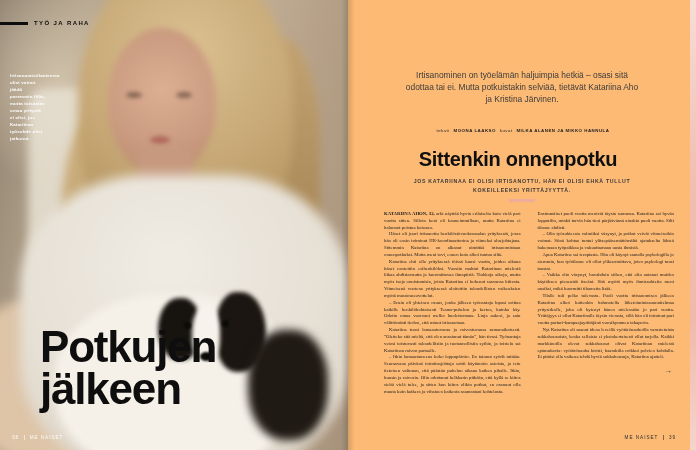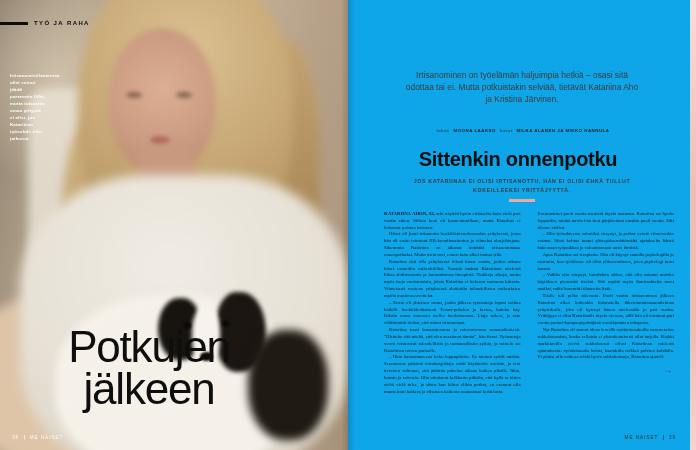--- a/index.html
+++ b/index.html
@@ -31,28 +31,28 @@
   .dog-eye-l { left:184px; top:322px; width:7px; height:7px; background:#0c0a08; border-radius:50%; filter:blur(1px); }
   .dog-eye-r { left:222px; top:320px; width:7px; height:7px; background:#0c0a08; border-radius:50%; filter:blur(1px); }
   .dog-nose { left:200px; top:352px; width:13px; height:9px; background:#0c0a08; border-radius:50%; filter:blur(1px); }
   .dog-back { left:248px; top:330px; width:80px; height:110px; background:#201a14; border-radius:45%; filter:blur(4px); }
 
   .tag { position:absolute; left:0; top:20px; display:flex; align-items:center; z-index:5; }
   .tag-bar { display:inline-block; width:28px; height:3px; background:#0d0d0d; margin-right:6px; }
   .tag-label { font-size:6px; font-weight:bold; letter-spacing:1.4px; color:#0d0d0d; }
   .caption { position:absolute; left:10px; top:72px; width:36px; z-index:5;
              font-size:4.4px; line-height:1.6; color:#ffffff; font-weight:bold; letter-spacing:.2px; }
-  .headline-left { position:absolute; left:40px; top:326px; width:218px; z-index:5; text-align:center;
-                   font-size:44px; line-height:.95; font-weight:normal; letter-spacing:-1.2px; color:#0e0e0e; }
+  .headline-left { position:absolute; left:40px; top:326px; width:218px; z-index:5; text-align:left;
+                   font-size:44px; line-height:.95; font-weight:bold; letter-spacing:-1.2px; color:#0e0e0e; }
   .footer { position:absolute; bottom:10px; z-index:6; font-size:4.6px; letter-spacing:1px; display:flex; align-items:center; gap:5px; }
   .footer-left { left:12px; color:rgba(255,255,255,.92); }
   .fsep { display:inline-block; width:0.5px; height:5px; background:currentColor; opacity:.6; }
 
   
-  .page-right { position:absolute; left:348px; top:0; width:348px; height:450px; background:#0ea5e9; }
+  .page-right { position:absolute; left:348px; top:0; width:348px; height:450px; background:#fdba74; }
   .intro { position:absolute; left:50%; transform:translateX(-50%); top:70px; width:238px; text-align:center;
            font-size:8.4px; line-height:1.4; color:#3c3c3c; }
   .byline { position:absolute; left:0; right:0; top:128px; text-align:center; font-size:4.4px; letter-spacing:.5px; color:#222; }
   .by-label { font-weight:normal; margin:0 2px; }
   .by-name { font-weight:bold; }
   .headline-right { position:absolute; left:0; right:8px; top:148px; text-align:center;
                     font-size:20px; font-weight:bold; letter-spacing:-.3px; color:#101010; }
   .deck { position:absolute; left:50%; transform:translateX(-50%); top:177px; width:252px; text-align:center;
           font-size:5.2px; line-height:1.7; letter-spacing:.7px; font-weight:bold; color:#3a3a3a; }
   .rule { position:absolute; left:50%; transform:translateX(-50%); top:199px; width:26px; height:2.5px; background:#efad99; }

